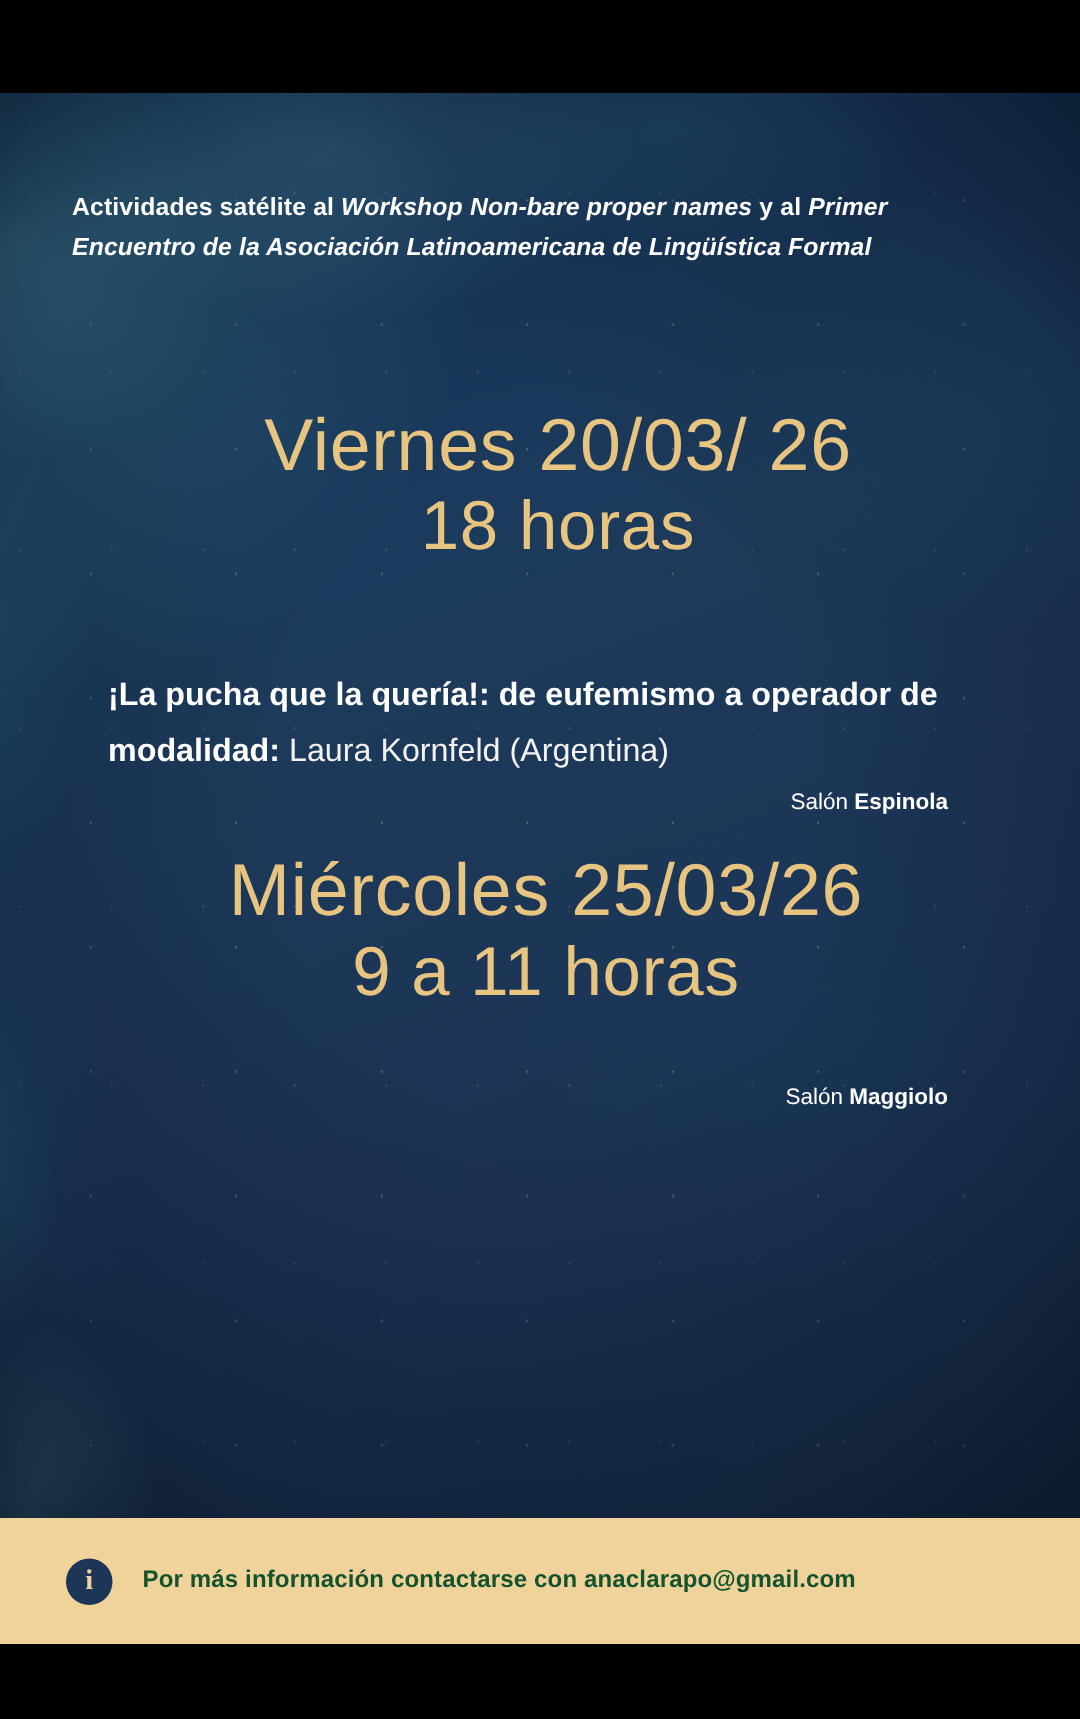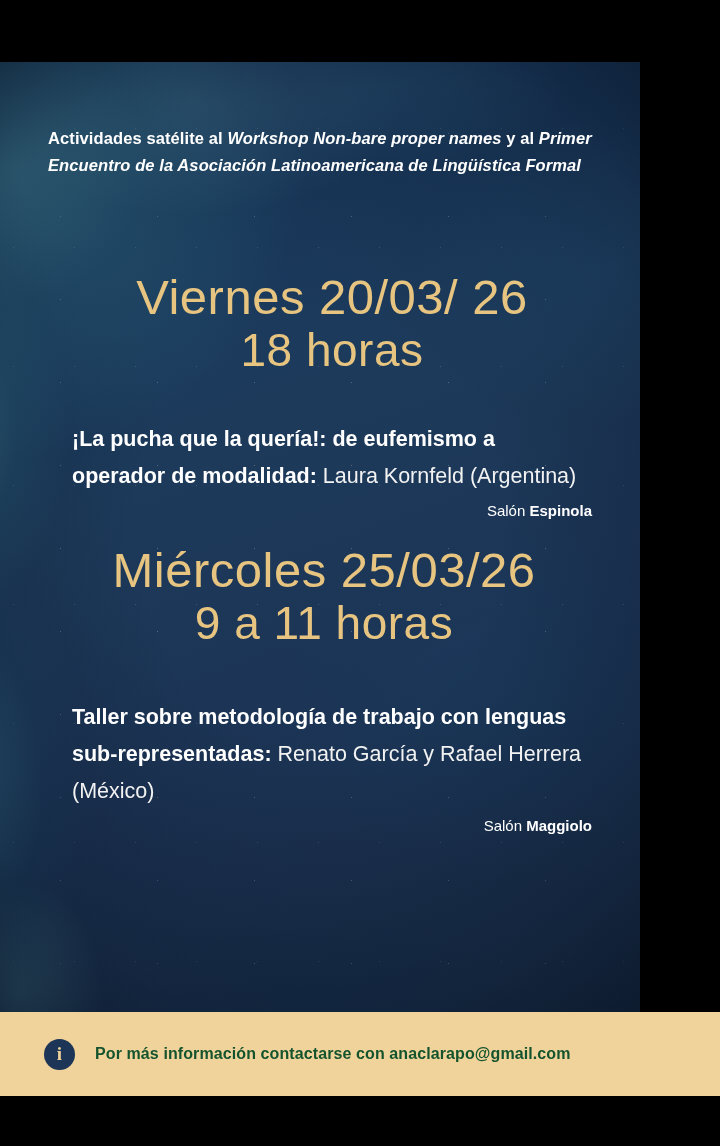--- a/index.html
+++ b/index.html
@@ -30,21 +30,21 @@
     z-index: 5;
   }
   .letterbox.top { top: 0; height: 62px; }
   .letterbox.bottom { bottom: 0; height: 50px; }
 
   
   .poster-body {
     position: absolute;
     top: 62px;
     left: 0;
-    width: 640px;
+    width: 720px;
     height: 1034px;
     overflow: hidden;
     background: #7f1d1d;
   }
 
   
   .bg-layer {
     position: absolute;
     inset: 0;
   }
@@ -116,21 +116,21 @@
   }
   .date-line-2 {
     font-size: 46px;
     line-height: 1.12;
   }
   .date-block.first { margin-top: 92px; margin-left: 24px; }
   .date-block.second { margin-top: 24px; margin-left: 8px; }
 
   .session {
     margin-left: 24px;
-    margin-top: 44px;
+    margin-top: 68px;
     max-width: 560px;
   }
   .session-title {
     color: #ffffff;
     font-size: 21.5px;
     line-height: 1.72;
   }
   .session-title .bold {
     font-weight: bold;
   }
@@ -221,23 +221,20 @@
           <span class="room-name">Espinola</span>
         </div>
       </div>
 
       <div class="date-block second">
         <div class="date-line-1">Miércoles 25/03/26</div>
         <div class="date-line-2">9 a 11 horas</div>
       </div>
 
       <div class="session second">
-        <div class="session-title">
-          <span class="bold">Taller sobre metodología de trabajo con lenguas sub-representadas:</span><span class="speaker"> Renato García y Rafael Herrera (México)</span>
-        </div>
         <div class="session-room">
           <span>Salón</span>
           <span class="room-name">Maggiolo</span>
         </div>
       </div>
 
     </div>
   </div>
 
   <div class="contact-bar">

